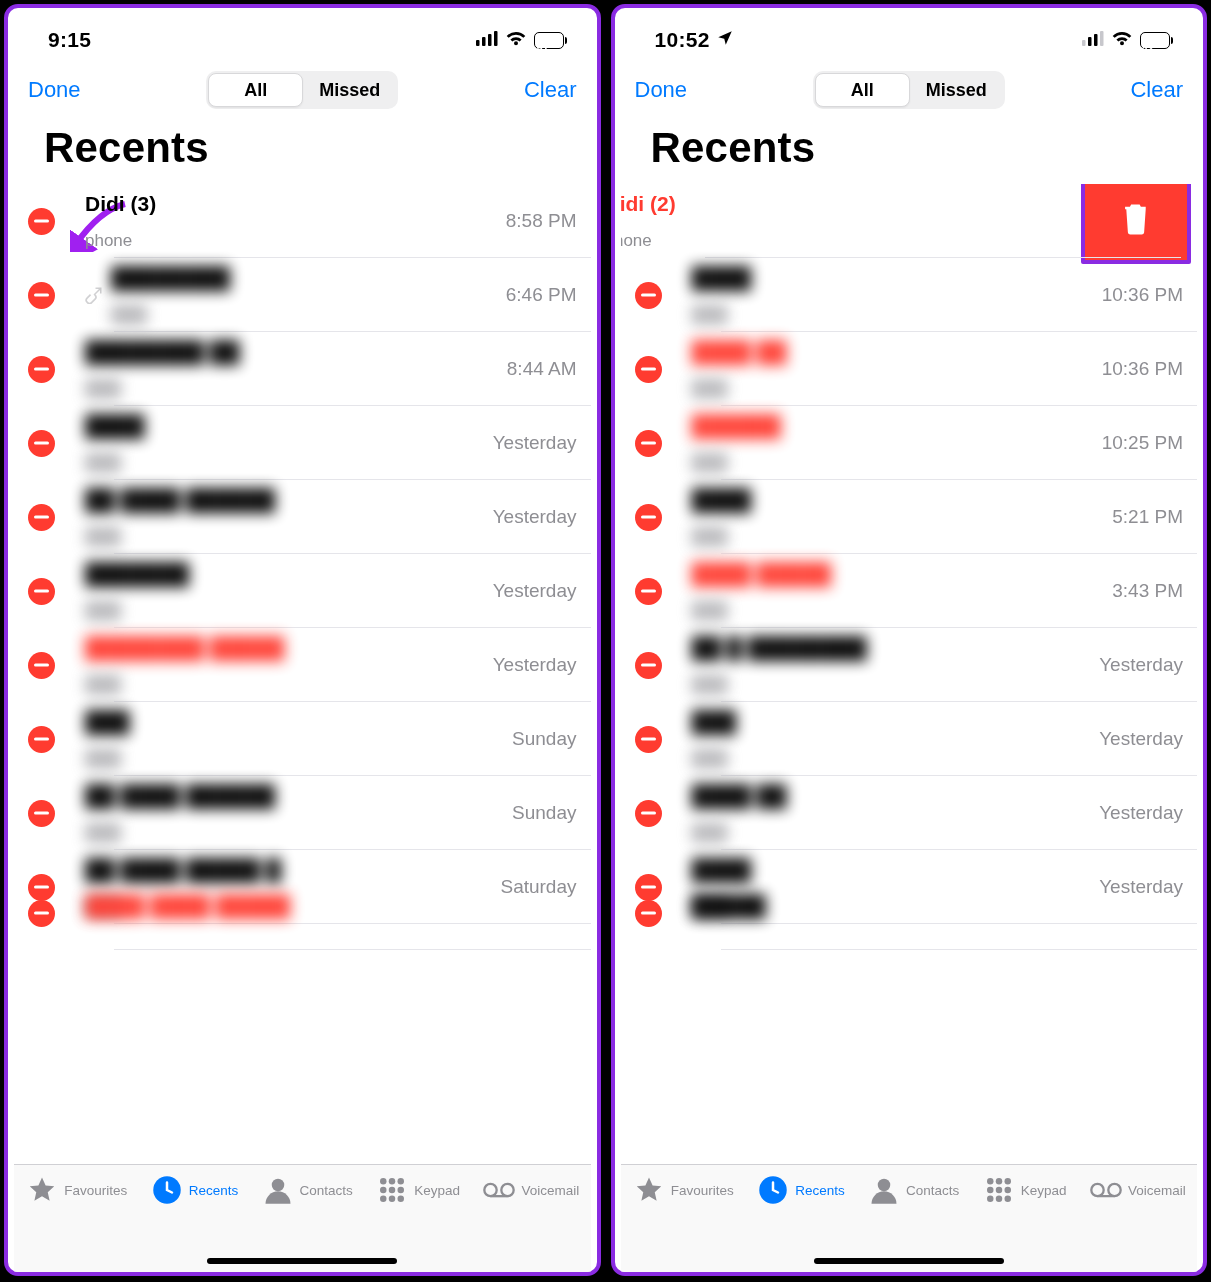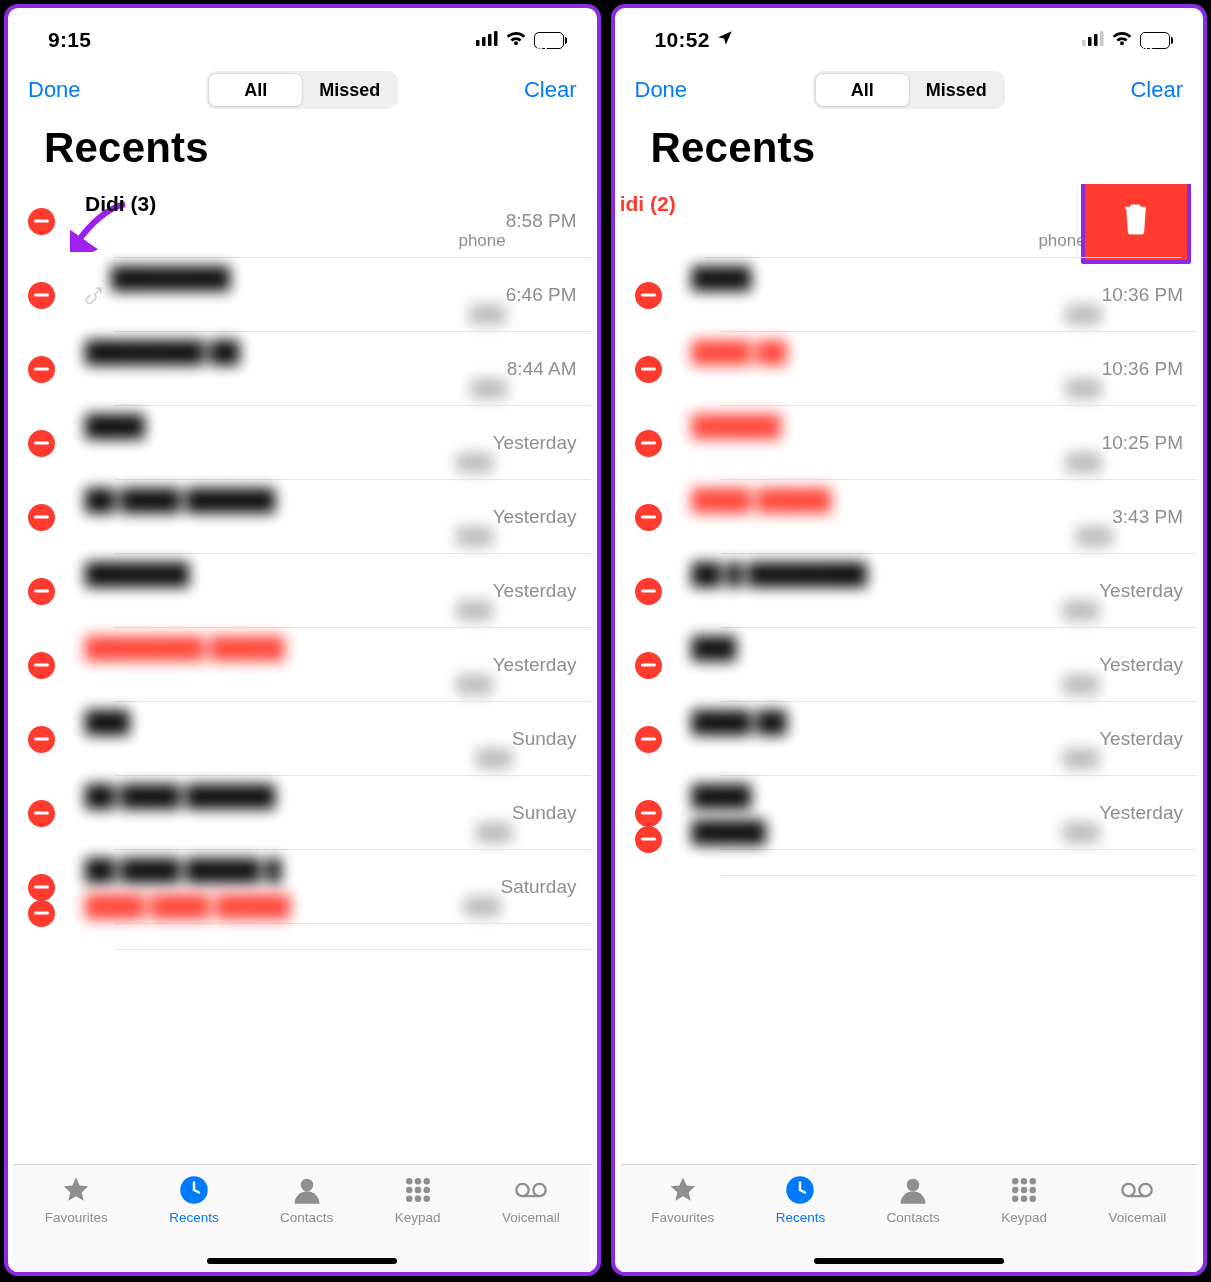--- a/index.html
+++ b/index.html
@@ -37,33 +37,33 @@
   .page-title { font-size: 42px; font-weight: 800; padding: 6px 30px 12px 30px; letter-spacing: 0.2px; }
   
   .list { flex:1; overflow: hidden; position: relative; }
   .row { display:flex; align-items:center; height: 74px; padding: 0 14px 0 14px; position: relative; }
   .divider { position:absolute; left: 100px; right: 0; bottom: 0; height: 1px; background: #e5e5ea; }
   .minus { width: 27px; height: 27px; min-width: 27px; background: #ff3b30; border-radius: 50%; position: relative; margin-right: 30px; }
   .minus::after { content:""; position:absolute; left: 6px; right: 6px; top: 50%; height: 3px; background:#fff; transform: translateY(-50%); border-radius: 2px; }
   .call-col { flex:1; min-width:0; }
   .call-name { font-size: 21px; font-weight: 600; color:#000; }
   .call-name.missed { color: #ff3b30; }
-  .call-sub { font-size: 17px; color: #8e8e93; margin-top: 15px; text-align: right; }
+  .call-sub { font-size: 17px; color: #8e8e93; margin-top: 15px; }
   .call-time { font-size: 19px; color: #8e8e93; white-space: nowrap; }
   .blur { filter: blur(7px); opacity: .95; }
   .blurlight { filter: blur(7px); opacity:.6; }
   
   .row.swiped { padding-left: 0; transform: translateX(-16px); }
   .delete-btn { position: absolute; right: -10px; top: -6px; width: 110px; height: 86px; background: #ff3b30; display:flex; align-items:center; justify-content:center; border: 4px solid #8a2be2; border-radius: 2px; }
   .delete-btn svg { width: 30px; height: 34px; fill: #fff; }
   
   .out-icon { width: 18px; height: 18px; margin-right: 8px; opacity: .4; }
   
   .tabbar { height: 108px; border-top: 1px solid #d0d0d4; background: #f9f9f9; display:flex; align-items:flex-start; justify-content: space-around; padding-top: 10px; }
-  .tab { display:flex; flex-direction:column; align-items:center; gap:5px; color:#8e8e93; font-size: 13.5px; }
+  .tab { display:flex; align-items:center; gap:5px; color:#8e8e93; font-size: 13.5px; }
   .tab.active { color:#007aff; }
   .tab .ticon { width: 34px; height: 30px; display:flex; align-items:center; justify-content:center; }
   .tab svg { fill: currentColor; }
   .home-ind { position:absolute; bottom:8px; left:50%; transform:translateX(-50%); width: 190px; height: 6px; background: #000; border-radius: 3px; }
   
   .annot-arrow { position:absolute; left: 56px; top: 186px; width: 60px; height: 52px; pointer-events:none; }
   .partial-minus { margin-top: -48px; }
 </style>
 </head>
 <body>
@@ -371,20 +371,29 @@
           <div class="call-col">
             <div class="call-name missed blur">██████</div>
             <div class="call-sub blurlight">███</div>
           </div>
           <div class="call-time">10:25 PM</div>
           <div class="divider"></div>
         </div>
         <div class="row">
           <div class="minus"></div>
           <div class="call-col">
+            <div class="call-name blur">████</div>
+            <div class="call-sub blurlight">███</div>
+          </div>
+          <div class="call-time">5:21 PM</div>
+          <div class="divider"></div>
+        </div>
+        <div class="row">
+          <div class="minus"></div>
+          <div class="call-col">
             <div class="call-name missed blur">████ █████</div>
             <div class="call-sub blurlight">███</div>
           </div>
           <div class="call-time">3:43 PM</div>
           <div class="divider"></div>
         </div>
         <div class="row">
           <div class="minus"></div>
           <div class="call-col">
             <div class="call-name blur">██ █ ████████</div>

